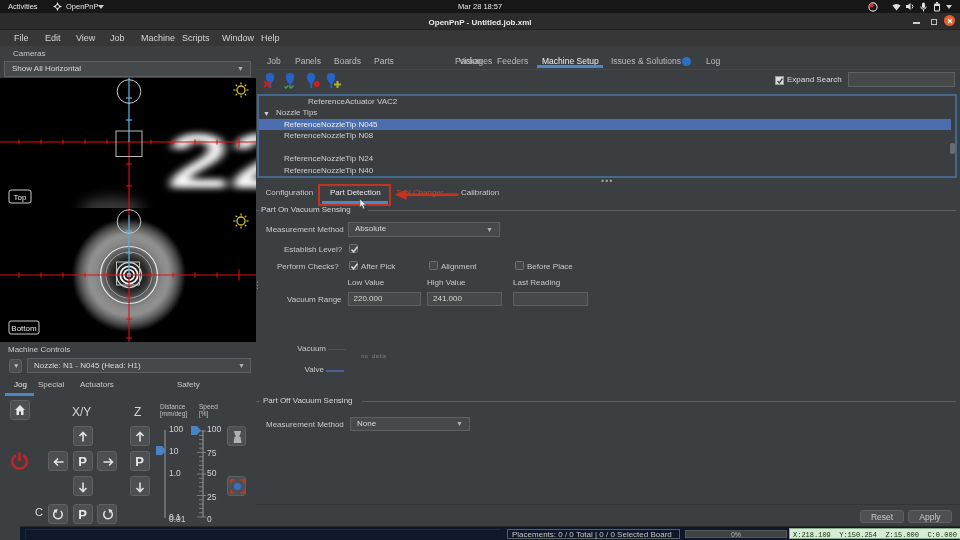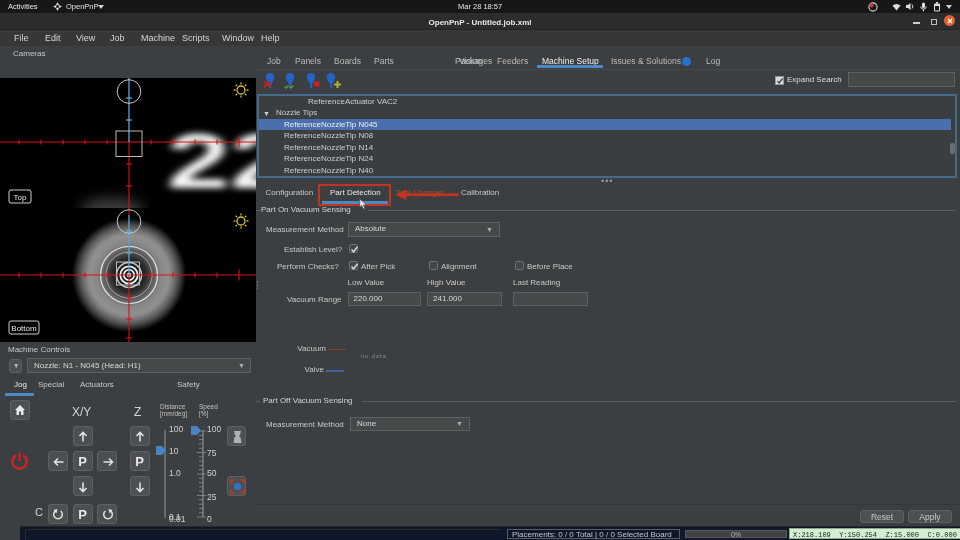--- a/index.html
+++ b/index.html
@@ -87,20 +87,24 @@
       <span style="left:76px;">View</span>
     <span style="left:110px;">Job</span>
       <span style="left:141px;">Machine</span>
       <span style="left:182px;">Scripts</span>
     <span style="left:222px;">Window</span>
       <span style="left:261px;">Help</span>
   </div>
 
   <div class="abs" id="leftpanel" style="left:0;top:46px;width:256px;height:480px;">
     <div class="abs lbl" style="left:13px;top:3px;">Cameras</div>
+    <div class="abs field" style="left:4px;top:15px;width:247px;height:16px;">
+      <span style="position:absolute;left:7px;top:2px;">Show All Horizontal</span>
+      <span style="position:absolute;right:6px;top:3px;font-size:7px;color:#b0b0b0;">▼</span>
+    </div>
 
     <div class="abs" id="camtop" style="left:0;top:32px;width:256px;height:130px;background:#000;">
       <svg width="256" height="130" viewBox="0 0 256 130" style="position:absolute;left:0;top:0;">
         <defs>
           <filter id="blur4" x="-40%" y="-40%" width="180%" height="180%">
               <feGaussianBlur stdDeviation="3.2"></feGaussianBlur>
             </filter>
           <filter id="blur8" x="-80%" y="-80%" width="260%" height="260%">
               <feGaussianBlur stdDeviation="7"></feGaussianBlur>
             </filter>
@@ -435,23 +439,20 @@
       <div class="trow" style="top:11px;">
           <span style="left:4px;font-size:7px;top:2.5px;">▼</span>
           <span style="left:17px;">Nozzle Tips</span>
         </div>
       <div class="trow" style="top:22.5px;background:#4b6eaf;width:692px;">
           <span style="left:25px;color:#eee;">ReferenceNozzleTip N045</span>
         </div>
       <div class="trow" style="top:34px;">
           <span style="left:25px;">ReferenceNozzleTip N08</span>
         </div>
-      <div class="trow" style="top:45.5px;">
-          <span style="left:25px;">ReferenceNozzleTip N14</span>
-        </div>
       <div class="trow" style="top:57px;">
           <span style="left:25px;">ReferenceNozzleTip N24</span>
         </div>
       <div class="trow" style="top:68.5px;">
           <span style="left:25px;">ReferenceNozzleTip N40</span>
         </div>
       <div class="trow" style="top:79px;">
           <span style="left:25px;color:#8e9194;">ReferenceNozzleTip N75</span>
         </div>
       <div class="abs" style="left:691px;top:47px;width:4.5px;height:11px;background:#6a6e70;border-radius:2px;"></div>

